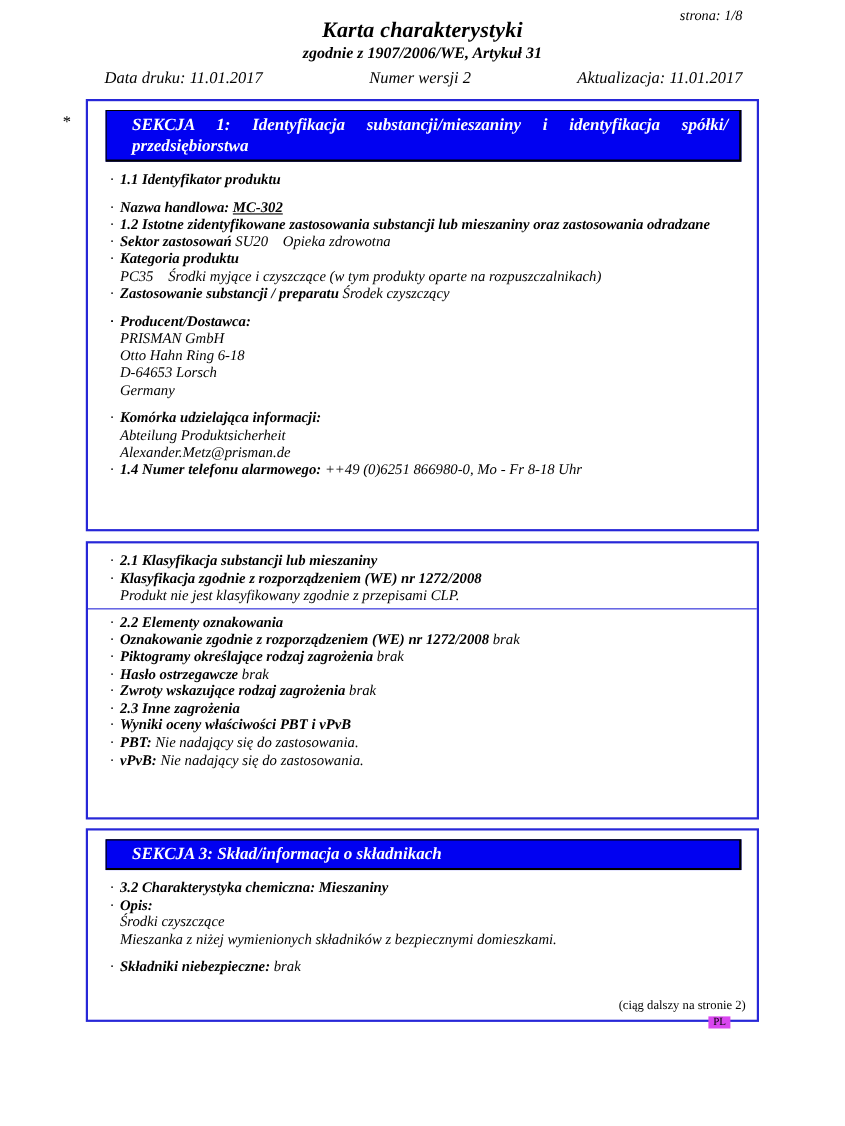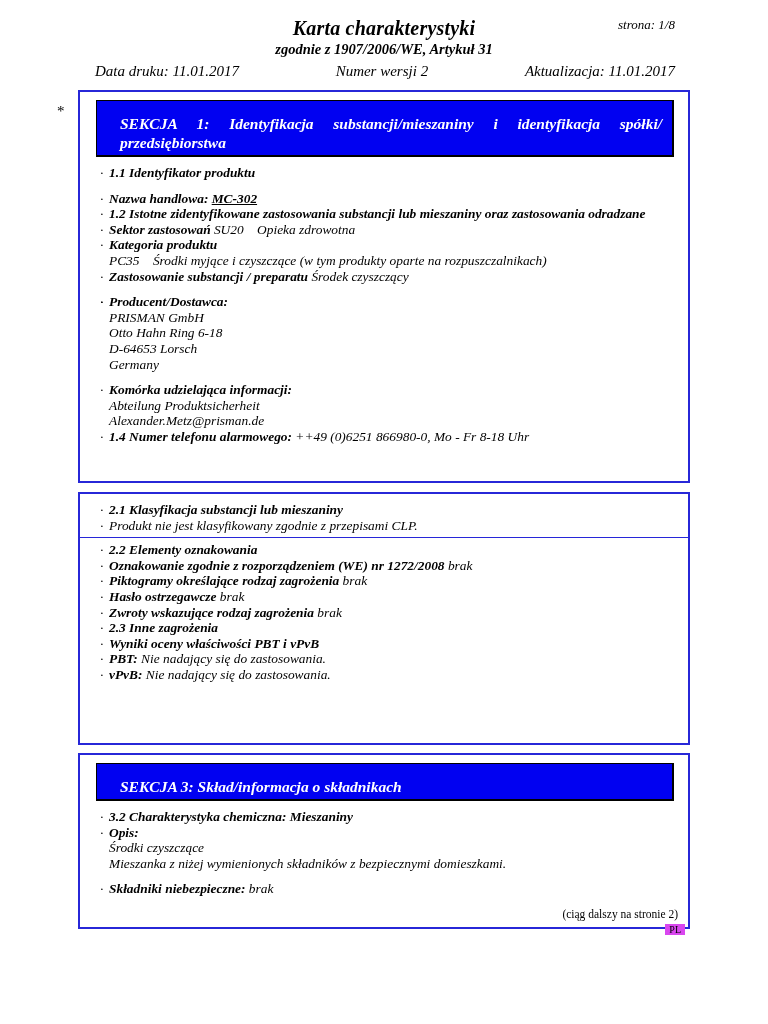--- a/index.html
+++ b/index.html
@@ -9,49 +9,49 @@
     --ink:#000000;
   }
   *{box-sizing:border-box;}
   html,body{margin:0;padding:0;}
   body{
     width:768px;height:1024px;position:relative;background:#ffffff;
     font-family:"Liberation Serif","DejaVu Serif",serif;
     font-style:italic;color:var(--ink);
     overflow:hidden;
   }
-  .page-label{position:absolute;top:17px;right:93px;font-size:13px;}
+  .page-label{position:absolute;top:6px;right:93px;font-size:13px;}
   .doc-title{position:absolute;top:17px;left:0;width:100%;text-align:center;
     font-weight:bold;font-size:20px;letter-spacing:0.2px;}
   .doc-subtitle{position:absolute;top:41px;left:0;width:100%;text-align:center;
     font-weight:bold;font-size:14.5px;}
   .meta-row{position:absolute;top:63px;left:95px;width:580px;
     display:flex;justify-content:space-between;font-size:15px;}
   .sections{position:absolute;top:0;left:78px;width:612px;}
   .star-marker{position:absolute;left:-21px;top:103px;font-size:15px;font-style:normal;}
   .section-box{position:relative;border:2px solid var(--box-border);background:#fff;}
   .sec-0{margin-top:90px;height:393px;}
   .sec-1{margin-top:9px;height:253px;}
   .sec-2{margin-top:8px;height:176px;}
   .section-bar{
     margin:8px 14px 0 16px;background:var(--bar-bg);color:var(--bar-text);
     font-weight:bold;font-size:15.5px;line-height:19px;
-    padding:13px 10px 3px 23px;
+    padding:3px 10px 3px 23px;
     border:1px solid #000;border-bottom-width:2px;border-right-width:2px;
     text-align:justify;
   }
   .section-content{margin:8px 8px 0 21px;font-size:13.4px;line-height:15.6px;}
   .doc-line{position:relative;padding-left:8px;text-align:justify;}
   .doc-line.gap{margin-top:10px;}
   .bullet{position:absolute;left:-1px;top:0;font-weight:normal;}
   .seg-b{font-weight:bold;}
   .seg-u{text-decoration:underline;}
   .divider{height:0;border-top:1px solid var(--box-border);margin:4px -8px 4px -21px;}
   .continuation{position:absolute;right:10px;bottom:7px;font-size:11.5px;font-style:normal;}
-  .pl-label{position:absolute;right:3px;bottom:-8px;background:#d946ef;padding:0 4px;
+  .pl-label{position:absolute;right:24px;bottom:-8px;background:#d946ef;padding:0 4px;
     font-size:10px;font-style:normal;z-index:2;margin-top:41px;}
 </style>
 </head>
 <body>
 
 <div class="page-label">strona: 1/8</div>
 <div class="doc-title">Karta charakterystyki</div>
 <div class="doc-subtitle">zgodnie z 1907/2006/WE, Artykuł 31</div>
 
 <div class="meta-row">
@@ -81,21 +81,21 @@
         <div class="doc-line"><span class="">Germany</span></div>
         <div class="doc-line gap"><span class="bullet">·</span><span class="seg-b ">Komórka udzielająca informacji:</span></div>
         <div class="doc-line"><span class="">Abteilung Produktsicherheit</span></div>
         <div class="doc-line"><span class="">Alexander.Metz@prisman.de</span></div>
         <div class="doc-line"><span class="bullet">·</span><span class="seg-b ">1.4 Numer telefonu alarmowego: </span><span class="">++49 (0)6251 866980-0, Mo - Fr 8-18 Uhr</span></div>
       </div>
     </div>
     <div class="section-box sec-1">
       <div class="section-content">
         <div class="doc-line"><span class="bullet">·</span><span class="seg-b ">2.1 Klasyfikacja substancji lub mieszaniny</span></div>
-        <div class="doc-line"><span class="bullet">·</span></div>
+        <div class="doc-line"><span class="bullet">·</span><span class="seg-b ">Klasyfikacja zgodnie z rozporządzeniem (WE) nr 1272/2008</span></div>
         <div class="doc-line"><span class="">Produkt nie jest klasyfikowany zgodnie z przepisami CLP.</span></div>
         <div class="divider"></div>
         <div class="doc-line"><span class="bullet">·</span><span class="seg-b ">2.2 Elementy oznakowania</span></div>
         <div class="doc-line"><span class="bullet">·</span><span class="seg-b ">Oznakowanie zgodnie z rozporządzeniem (WE) nr 1272/2008 </span><span class="">brak</span></div>
         <div class="doc-line"><span class="bullet">·</span><span class="seg-b ">Piktogramy określające rodzaj zagrożenia </span><span class="">brak</span></div>
         <div class="doc-line"><span class="bullet">·</span><span class="seg-b ">Hasło ostrzegawcze </span><span class="">brak</span></div>
         <div class="doc-line"><span class="bullet">·</span><span class="seg-b ">Zwroty wskazujące rodzaj zagrożenia </span><span class="">brak</span></div>
         <div class="doc-line"><span class="bullet">·</span><span class="seg-b ">2.3 Inne zagrożenia</span></div>
         <div class="doc-line"><span class="bullet">·</span><span class="seg-b ">Wyniki oceny właściwości PBT i vPvB</span></div>
         <div class="doc-line"><span class="bullet">·</span><span class="seg-b ">PBT: </span><span class="">Nie nadający się do zastosowania.</span></div>

